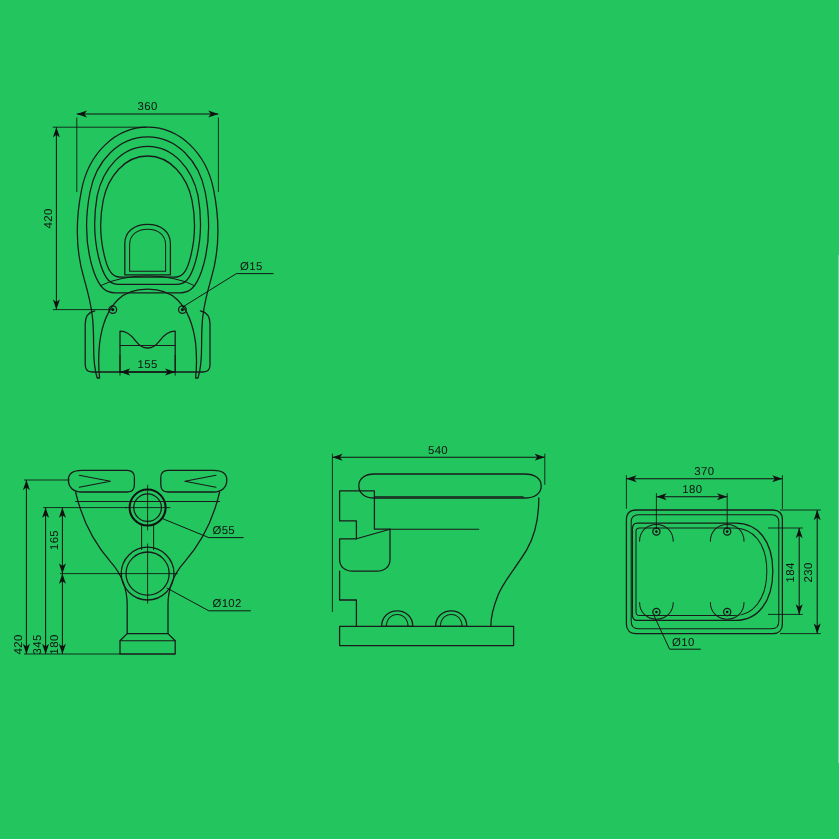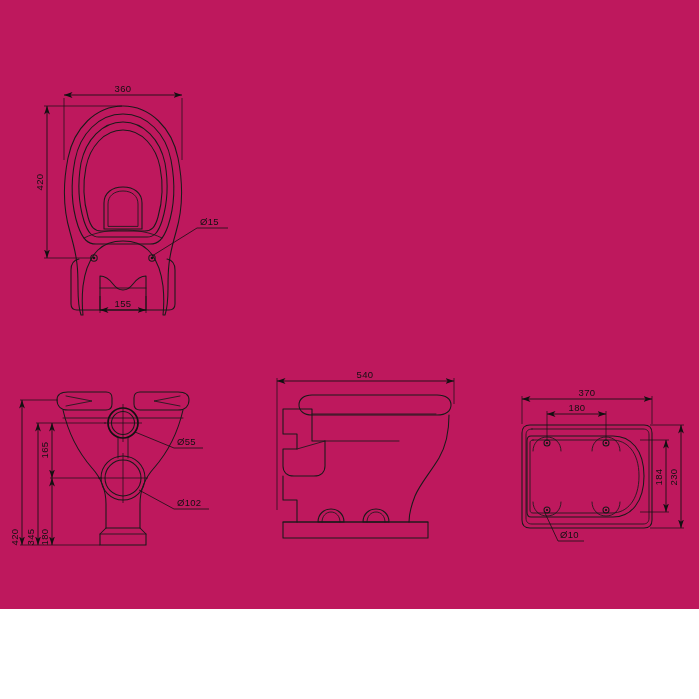--- a/index.html
+++ b/index.html
@@ -9,22 +9,22 @@
   }
   body {
     width: 699px;
     height: 699px;
     font-family: "Liberation Sans", sans-serif;
     overflow: hidden;
   }
   #drawing-root {
     position: relative;
     width: 699px;
-    height: 609px;
-    background: #be185d;
+    height: 699px;
+    background: #22c55e;
   }
   svg.sheet {
     display: block;
     width: 699px;
     height: 699px;
   }
   .part-line {
     fill: none;
     stroke: #1a1a1a;
     stroke-width: 1.05;

